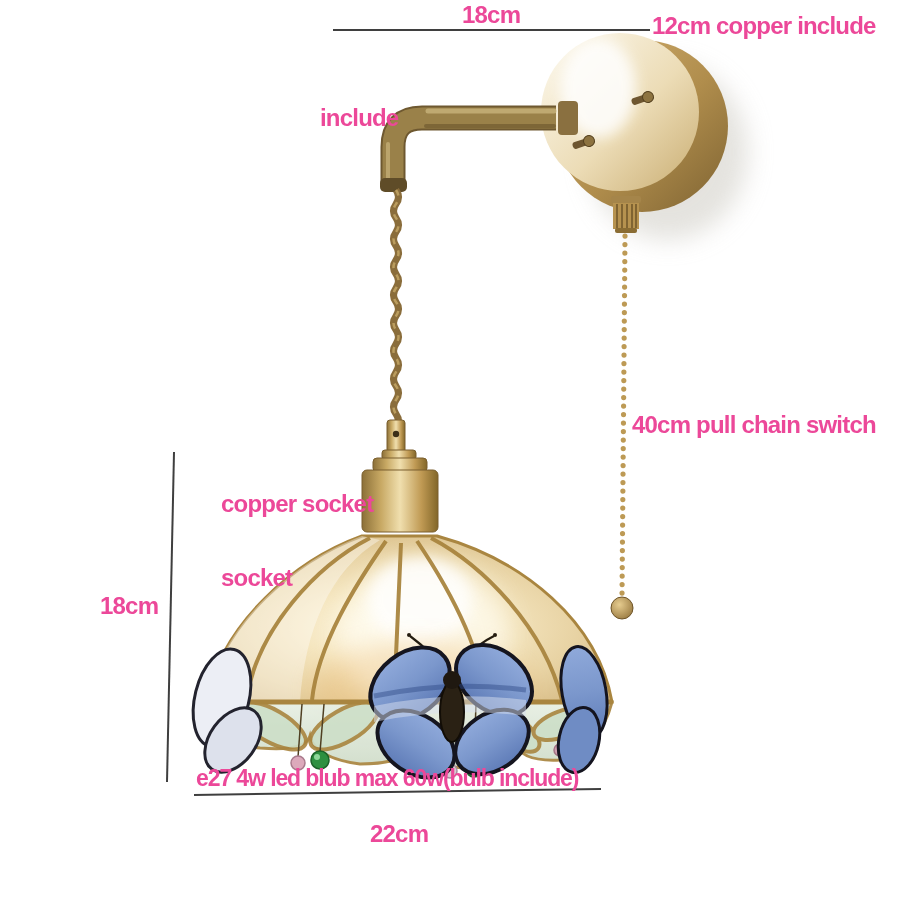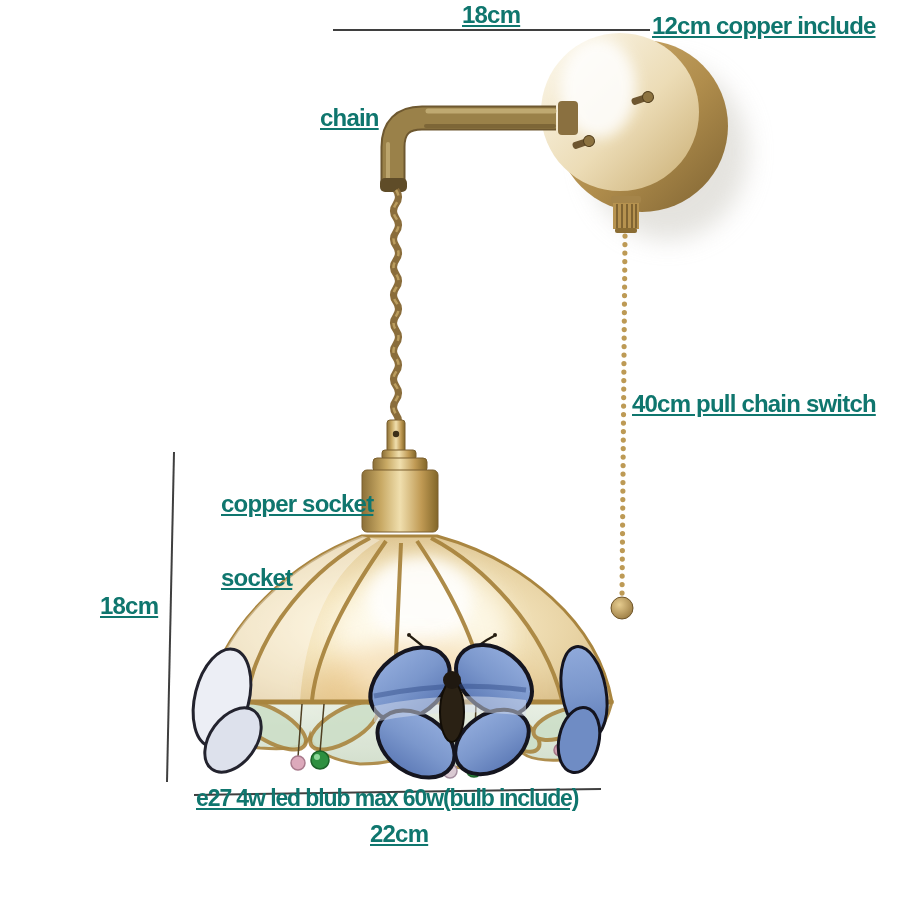--- a/index.html
+++ b/index.html
@@ -1,20 +1,20 @@
 <!DOCTYPE html>
 <html><head>
 <meta charset="utf-8">
 <style>
   html,body{margin:0;padding:0;background:#ffffff;}
   .stage{position:relative;width:900px;height:900px;background:#ffffff;overflow:hidden;
          font-family:"Liberation Sans",sans-serif;}
   .stage svg{position:absolute;left:0;top:0;}
-  .lbl{position:absolute;font-weight:700;font-size:24px;line-height:1.05;color:#0f766e;
-       letter-spacing:-0.8px;white-space:nowrap;text-decoration:underline;}
+  .lbl{position:absolute;font-weight:700;font-size:24px;line-height:1.05;color:#ec4899;
+       letter-spacing:-0.8px;white-space:nowrap;}
   .lbl-long{font-size:23px;letter-spacing:-1.1px;}
 </style>
 </head>
 <body>
 
 <div class="stage">
 
   <svg width="900" height="900" viewBox="0 0 900 900">
     <defs>
       <linearGradient id="brassH" x1="0" y1="0" x2="1" y2="0">
@@ -181,21 +181,21 @@
       <circle cx="622" cy="608" r="11" fill="url(#ballGrad)" stroke="#6e5428" stroke-width="1"></circle>
     </g>
 
     <line x1="333" y1="30" x2="650" y2="30" stroke="#3f3f3f" stroke-width="2"></line>
     <line x1="174" y1="452" x2="167" y2="782" stroke="#3f3f3f" stroke-width="2"></line>
     <line x1="194" y1="795" x2="601" y2="789" stroke="#3f3f3f" stroke-width="2"></line>
   </svg>
 
   <div class="lbl" style="left:462px;top:2px;">18cm</div>
   <div class="lbl" style="left:652px;top:13px;">12cm copper include</div>
-  <div class="lbl" style="left:320px;top:105px;">chain</div>
-  <div class="lbl" style="left:632px;top:391px;">40cm pull chain switch</div>
+  <div class="lbl" style="left:320px;top:105px;">include</div>
+  <div class="lbl" style="left:632px;top:412px;">40cm pull chain switch</div>
   <div class="lbl" style="left:221px;top:491px;">copper socket</div>
   <div class="lbl" style="left:221px;top:565px;">socket</div>
   <div class="lbl" style="left:100px;top:593px;">18cm</div>
-  <div class="lbl lbl-long" style="left:196px;top:766px;margin-top:20px;">e27 4w led blub max 60w(bulb include)</div>
+  <div class="lbl lbl-long" style="left:196px;top:766px;">e27 4w led blub max 60w(bulb include)</div>
   <div class="lbl" style="left:370px;top:805px;margin-top:16px;">22cm</div>
 
 </div>
 
 </body></html>

